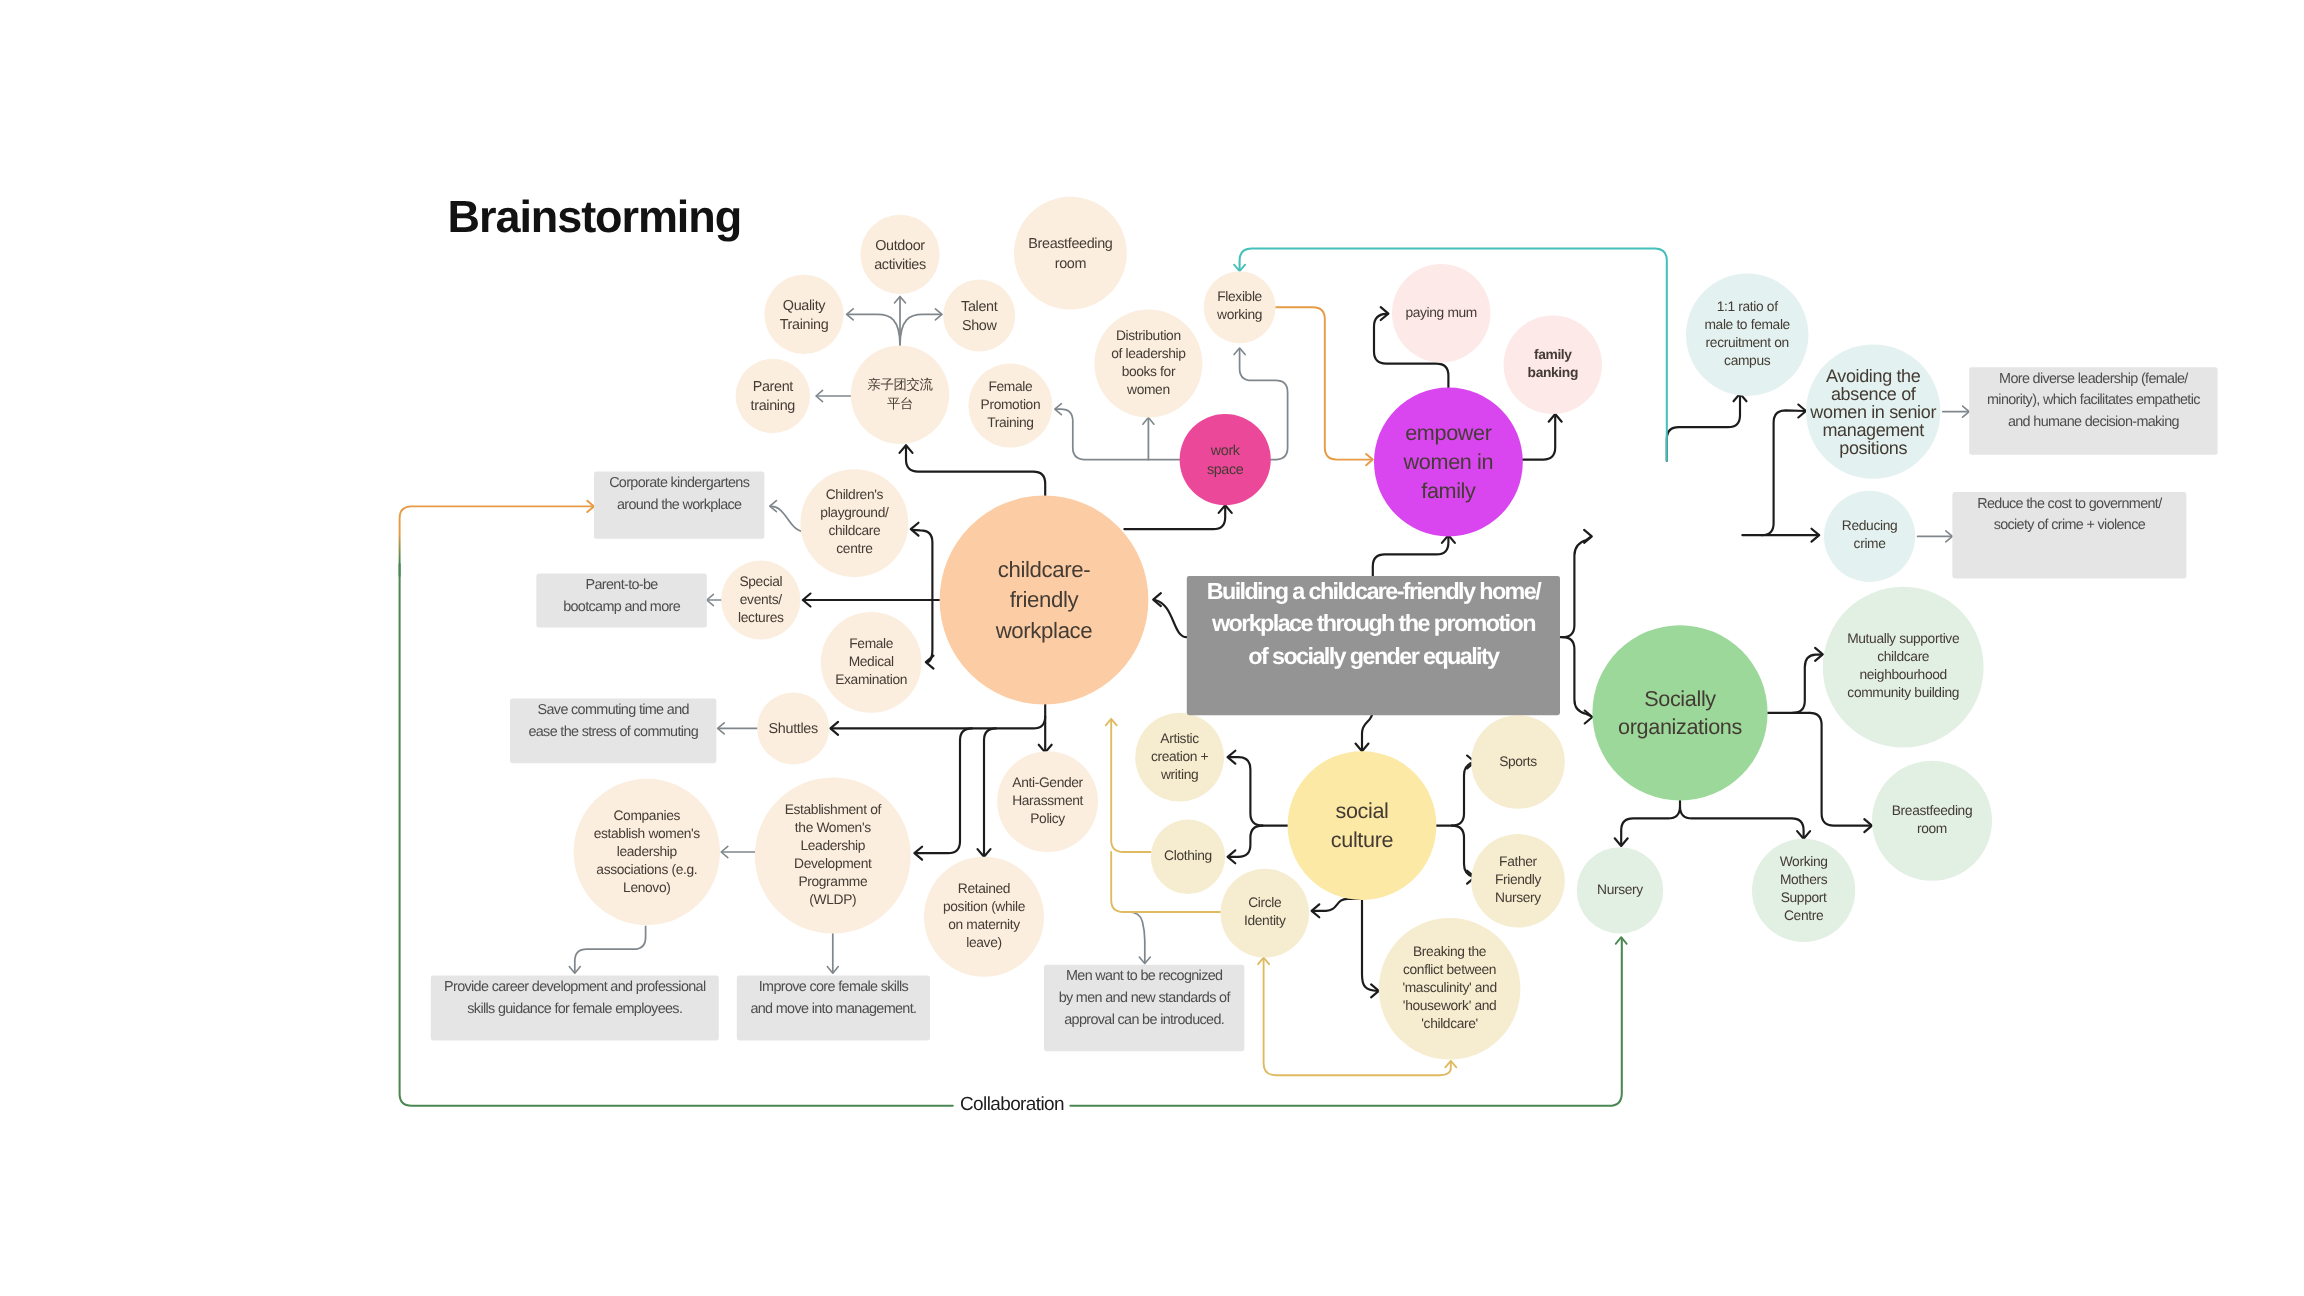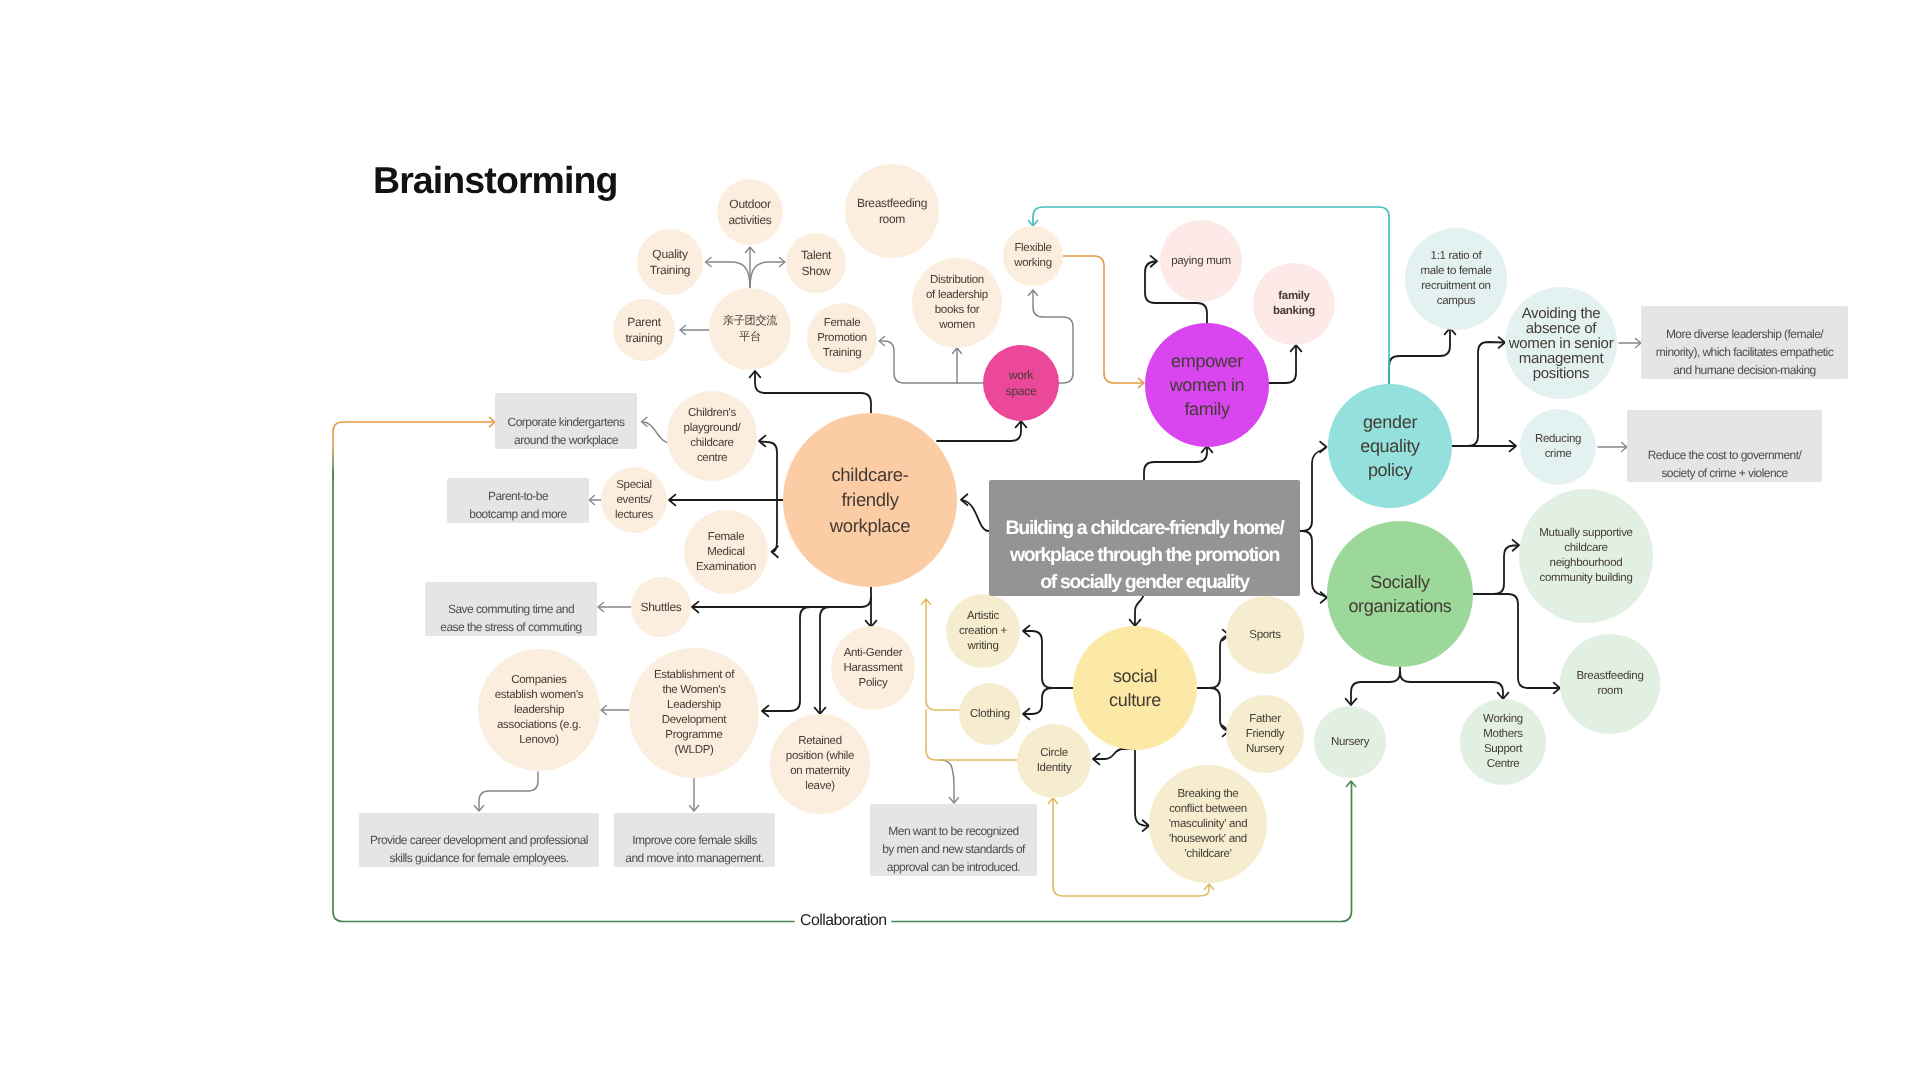--- a/index.html
+++ b/index.html
@@ -11,21 +11,21 @@
        font-family:"Liberation Sans","DejaVu Sans",sans-serif;
        -webkit-font-smoothing:antialiased;
        text-rendering:geometricPrecision;}
   #canvas{position:relative;width:1920px;height:1080px;background:#fff;}
   #page-title{position:absolute;left:335px;top:162px;font-size:37.5px;font-weight:700;
               color:#121212;letter-spacing:-0.9px;line-height:1;white-space:nowrap;margin-left:38px;}
   svg#wires{position:absolute;left:0;top:0;width:1920px;height:1080px;pointer-events:none;}
   .node{position:absolute;display:flex;align-items:center;justify-content:center;
         text-align:center;border-radius:50%;box-sizing:border-box;color:#443c34;
         letter-spacing:-0.3px;}
-  .box{position:absolute;display:flex;align-items:flex-end;justify-content:center;
+  .box{position:absolute;display:flex;align-items:flex-start;justify-content:center;
        text-align:center;box-sizing:border-box;letter-spacing:-0.55px;border-radius:2px;}
   .nl{display:block;white-space:nowrap;}
   #collab-label{position:absolute;left:800px;top:912px;color:#1d1d1d;font-size:15.8px;
                 letter-spacing:-0.5px;line-height:18px;white-space:nowrap;}
 </style>
 </head>
 <body>
 
 <div id="canvas">
 
@@ -380,27 +380,20 @@
         <span class="nl">workplace</span>
       </div>
     </div>
   <div class="node" style="left:1145px;top:323px;width:124px;height:124px;background:#d946ef;font-size:18px;line-height:24px;font-weight:400">
       <div>
         <span class="nl">empower</span>
         <span class="nl">women in</span>
         <span class="nl">family</span>
       </div>
     </div>
-  <div class="node" style="left:1328px;top:384px;width:124px;height:124px;background:#93E0DC;font-size:18px;line-height:24px;font-weight:400">
-      <div>
-        <span class="nl">gender</span>
-        <span class="nl">equality</span>
-        <span class="nl">policy</span>
-      </div>
-    </div>
   <div class="node" style="left:1327px;top:521px;width:146px;height:146px;background:#9BD89A;font-size:18px;line-height:24px;font-weight:400">
       <div>
         <span class="nl">Socially</span>
         <span class="nl">organizations</span>
       </div>
     </div>
   <div class="node" style="left:1073px;top:626px;width:124px;height:124px;background:#FCE9A5;font-size:18px;line-height:24px;font-weight:400">
       <div>
         <span class="nl">social</span>
         <span class="nl">culture</span>

